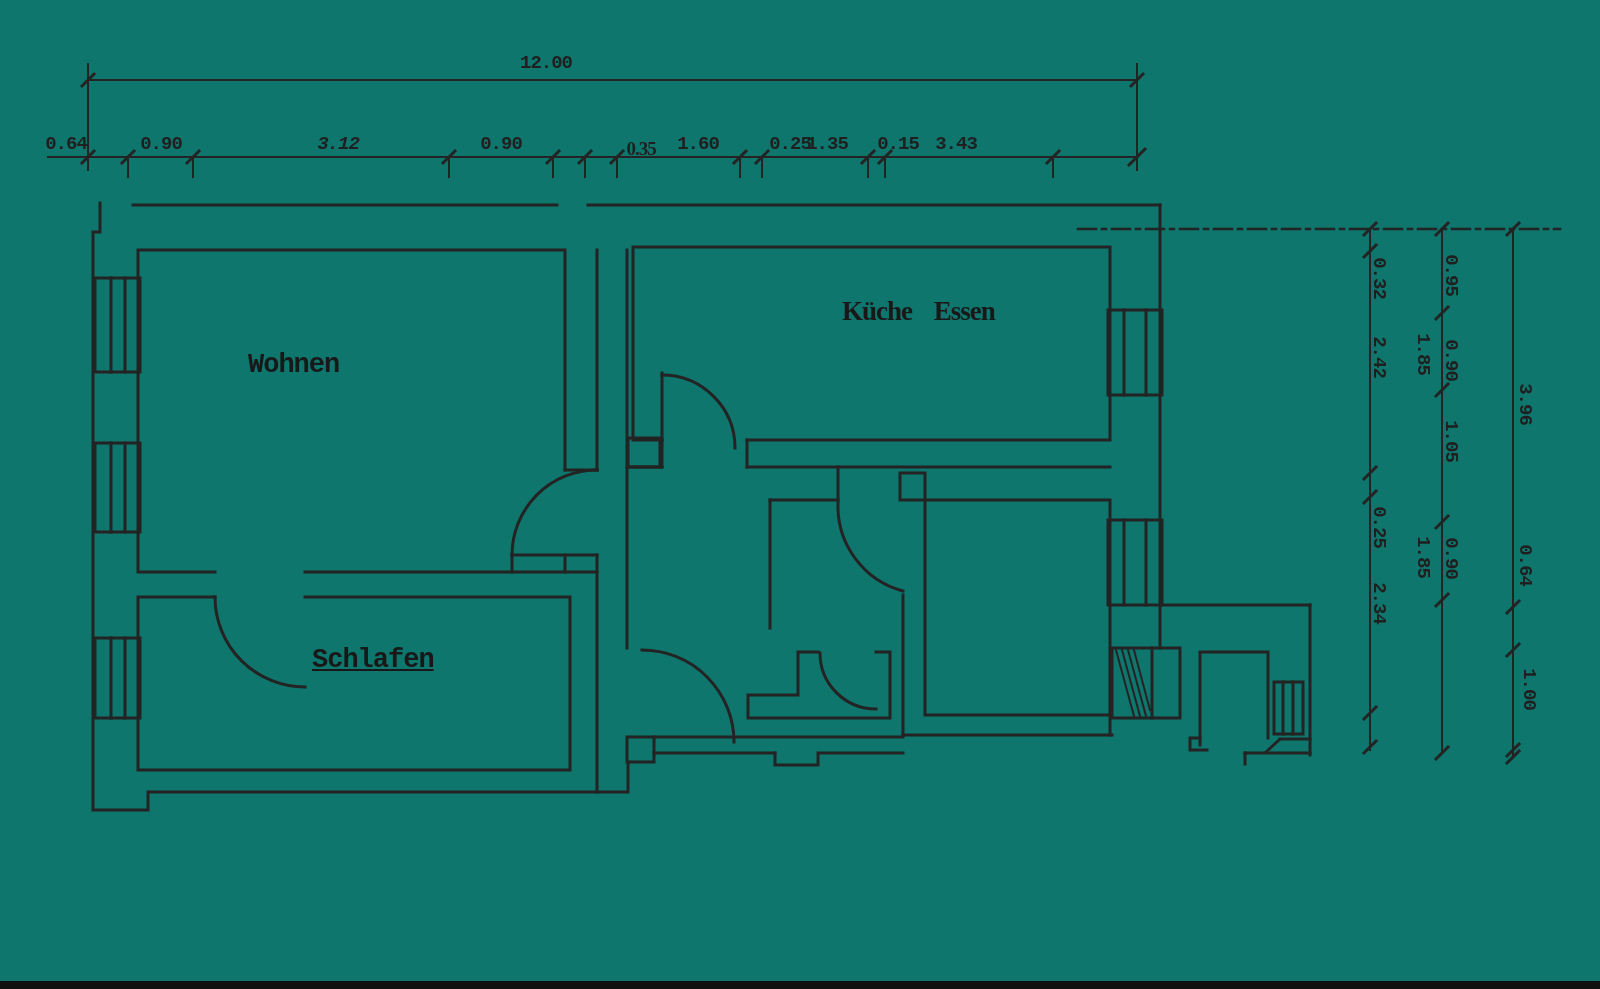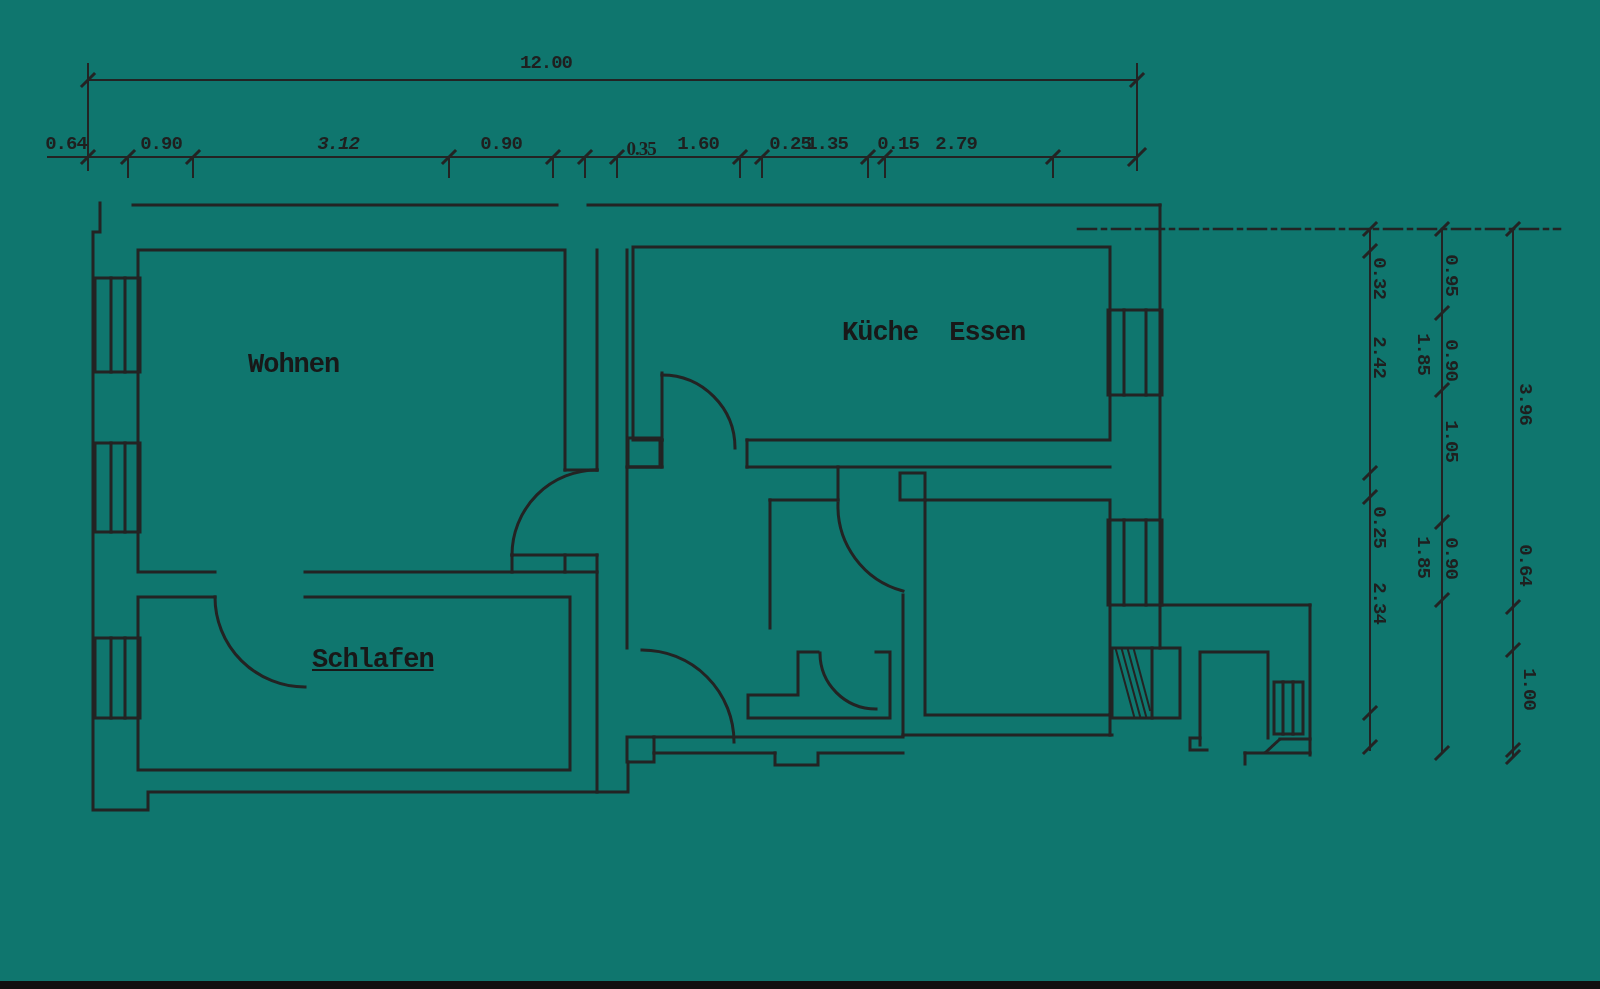--- a/index.html
+++ b/index.html
@@ -210,36 +210,36 @@
 
   <div class="dim" style="left:38px;top:133px;">0.64</div>
   <div class="dim" style="left:133px;top:133px;">0.90</div>
   <div class="dim" style="left:310px;top:133px;font-style:italic;">3.12</div>
   <div class="dim" style="left:473px;top:133px;">0.90</div>
   <div class="dim" style="left:613px;top:138px;font-family:Liberation Serif, serif;">0.35</div>
   <div class="dim" style="left:670px;top:133px;">1.60</div>
   <div class="dim" style="left:762px;top:133px;">0.25</div>
   <div class="dim" style="left:799px;top:133px;">1.35</div>
   <div class="dim" style="left:834px;top:133px;margin-left:36px;">0.15</div>
-  <div class="dim" style="left:928px;top:133px;">2.79</div>
+  <div class="dim" style="left:928px;top:133px;">3.43</div>
 
   <div class="vdim" style="left:1352px;top:268px;">0.32</div>
   <div class="vdim" style="left:1352px;top:347px;">2.42</div>
   <div class="vdim" style="left:1352px;top:517px;">0.25</div>
   <div class="vdim" style="left:1352px;top:593px;">2.34</div>
 
   <div class="vdim" style="left:1424px;top:265px;">0.95</div>
   <div class="vdim" style="left:1424px;top:350px;">0.90</div>
   <div class="vdim" style="left:1424px;top:431px;">1.05</div>
   <div class="vdim" style="left:1424px;top:548px;">0.90</div>
   <div class="vdim" style="left:1396px;top:344px;">1.85</div>
   <div class="vdim" style="left:1396px;top:547px;">1.85</div>
 
   <div class="vdim" style="left:1498px;top:394px;">3.96</div>
   <div class="vdim" style="left:1498px;top:555px;">0.64</div>
   <div class="vdim" style="left:1502px;top:679px;">1.00</div>
 
   <div class="room" style="left:248px;top:350px;">Wohnen</div>
   <div class="room" style="left:312px;top:645px;text-decoration:underline;">Schlafen</div>
-  <div class="room kueche-gap" style="left:842px;top:318px;">Küche Essen</div>
+  <div class="room kueche-gap" style="left:842px;top:296px;font-family:Liberation Serif, serif;">Küche Essen</div>
 
   <div id="bottombar"></div>
 </div>
 
 </body></html>

